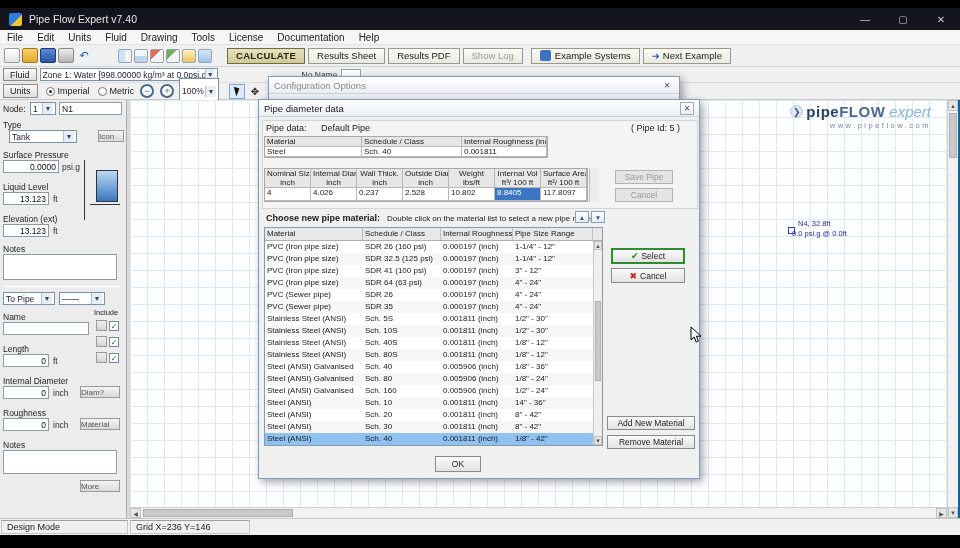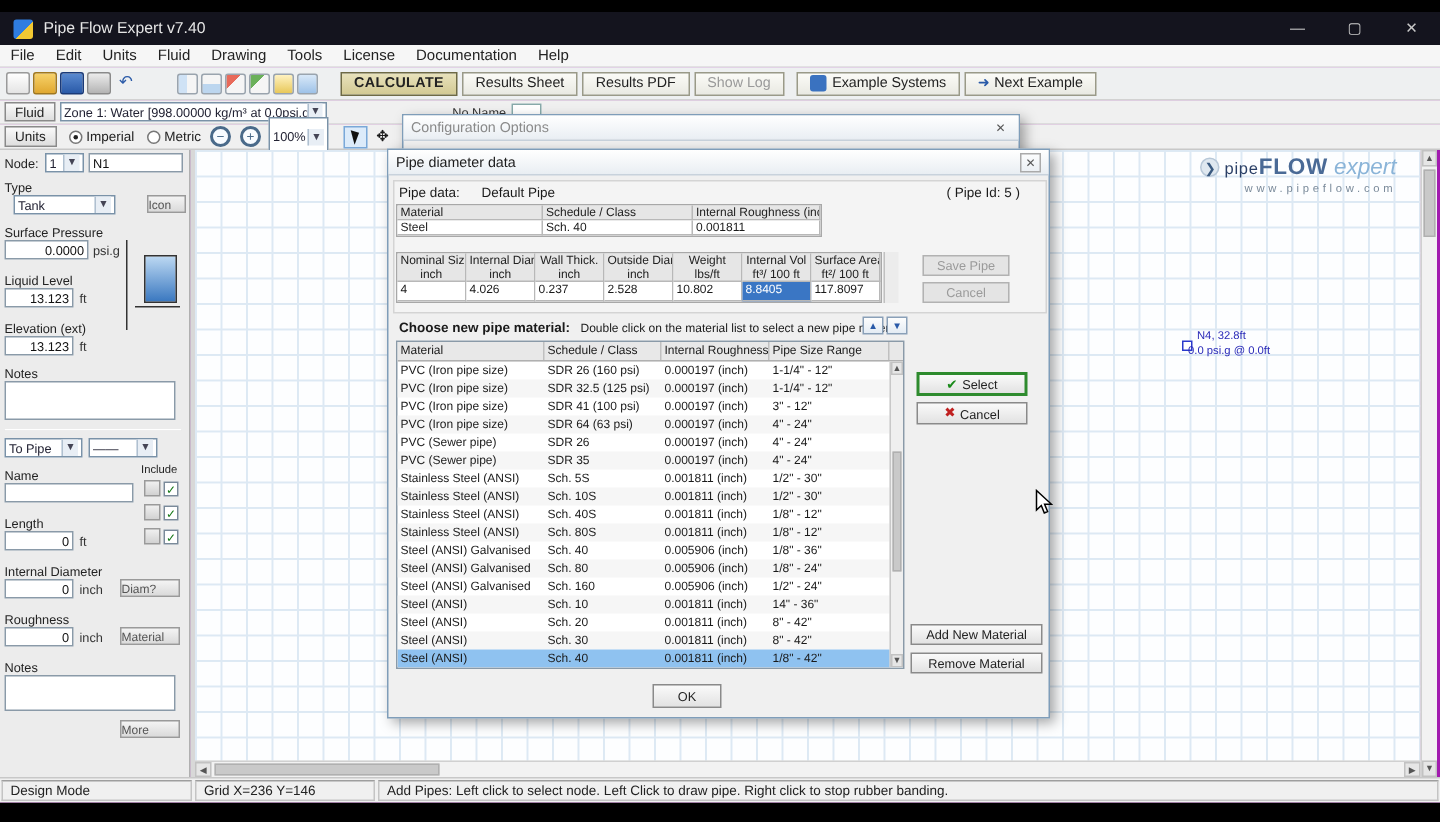--- a/index.html
+++ b/index.html
@@ -1,18 +1,18 @@
 <!DOCTYPE html>
 <html><head>
 <meta charset="utf-8">
 <style>
 *{margin:0;padding:0;box-sizing:border-box}
 body{font-family:"Liberation Sans","DejaVu Sans",sans-serif;font-size:10px;color:#1a1a1a}
 .screen{position:relative;width:960px;height:548px;background:#000;overflow:hidden}
-.window{position:absolute;left:0;top:8px;width:960px;height:527px;background:#a21caf}
+.window{position:absolute;left:0;top:8px;width:960px;height:527px;background:#0369a1}
 
 
 .titlebar{position:absolute;top:0;left:0;width:100%;height:22px;background:#14141e;display:flex;align-items:center}
 .app-icon{width:13px;height:13px;margin:0 7px 0 9px;border-radius:2px;background:linear-gradient(135deg,#2f7de0 55%,#f2c832 55%)}
 .title-text{color:#e6e6e6;font-size:10.5px}
 .win-controls{margin-left:auto;display:flex;height:100%}
 .win-btn{width:38px;display:flex;align-items:center;justify-content:center;color:#c8c8c8;font-size:10px}
 
 
 .menubar{position:absolute;top:22px;left:0;width:100%;height:15px;background:#f6f6f6;border-bottom:1px solid #e2e2e2;display:flex;align-items:center;font-size:10px}
@@ -76,21 +76,21 @@
 .tank-base{position:absolute;right:0;top:44px;width:30px;height:1px;background:#333}
 .inc-item{position:absolute;display:flex;align-items:center}
 .inc-ico{width:11px;height:11px;border:1px solid #9a9a9a;background:linear-gradient(#f0f0f0,#d2d2d2);margin-right:2px}
 .checkbox{width:10px;height:10px;border:1px solid #7a8a9a;background:#fff;font-size:8px;line-height:9px;text-align:center;color:#1a7a1a;font-weight:bold}
 .sep{position:absolute;left:3px;width:118px;height:1px;background:#c8c8c8;border-bottom:1px solid #fff}
 
 .canvas{position:absolute;left:130px;top:92px;width:817px;height:418px;background:#fdfeff;background-image:linear-gradient(to right,#dde9f4 1px,transparent 1px),linear-gradient(to bottom,#dde9f4 1px,transparent 1px);background-size:17px 17px;overflow:hidden}
 .logo{position:absolute;right:16px;top:3px;text-align:right}
 .logo-line1{display:flex;align-items:baseline;justify-content:flex-end}
 .logo-circ{width:13px;height:13px;border-radius:50%;background:#dfe8f0;color:#3a5a80;font-size:9px;line-height:13px;text-align:center;margin-right:3px;align-self:center;border:1px solid #b8c8d8}
-.lg-pipe{font-size:11px;font-weight:normal;color:#2a3f66;letter-spacing:.5px}
+.lg-pipe{font-size:15px;font-weight:bold;color:#2a3f66;letter-spacing:.5px}
 .lg-flow{font-size:15px;font-weight:bold;color:#4a6a96;letter-spacing:.5px}
 .lg-exp{font-size:15px;font-style:italic;color:#8ab4d8;margin-left:4px}
 .logo-url{font-size:7.5px;color:#7a8a9a;letter-spacing:2.5px;margin-top:1px}
 .node-marker{position:absolute;width:7px;height:7px;border:1.5px solid #2a3acc;background:#fff}
 .node-label{position:absolute;font-size:7.5px;color:#2a2ab8;line-height:9px;white-space:nowrap}
 .vscroll{position:absolute;left:947px;top:92px;width:11px;height:418px;background:#f2f2f2;border-left:1px solid #d0d0d0}
 .hscroll{position:absolute;left:130px;top:499px;width:817px;height:11px;background:#f2f2f2;border-top:1px solid #d0d0d0}
 .sb-btn{position:absolute;background:#e6e6e6;border:1px solid #c2c2c2;color:#555;font-size:6px;display:flex;align-items:center;justify-content:center}
 .sb-thumb{position:absolute;background:#c9c9c9;border:1px solid #b0b0b0}
 .splitter{position:absolute;left:127px;top:92px;width:3px;height:418px;background:#d8d8d8}
@@ -362,21 +362,20 @@
   </div>
   <div class="hscroll">
     <div class="sb-btn" style="left:0;top:0;width:11px;height:10px">◀</div>
     <div class="sb-thumb" style="left:13px;top:1px;width:150px;height:8px"></div>
     <div class="sb-btn" style="right:0;top:0;width:11px;height:10px">▶</div>
   </div>
 
   <div class="statusbar">
     <div class="status-seg" style="width:127px">Design Mode</div>
     <div class="status-seg" style="width:120px">Grid  X=236  Y=146</div>
-    <div class="status-seg" style="flex:1">Add Pipes: Left click to select node. Left Click to draw pipe. Right click to stop rubber banding.</div>
   </div>
 
   <div class="dialog cfg">
     <div class="dlg-title">
       <span>Configuration Options</span>
       <div class="dlg-x">✕</div>
     </div>
   </div>
 
   <div class="dialog pd">

